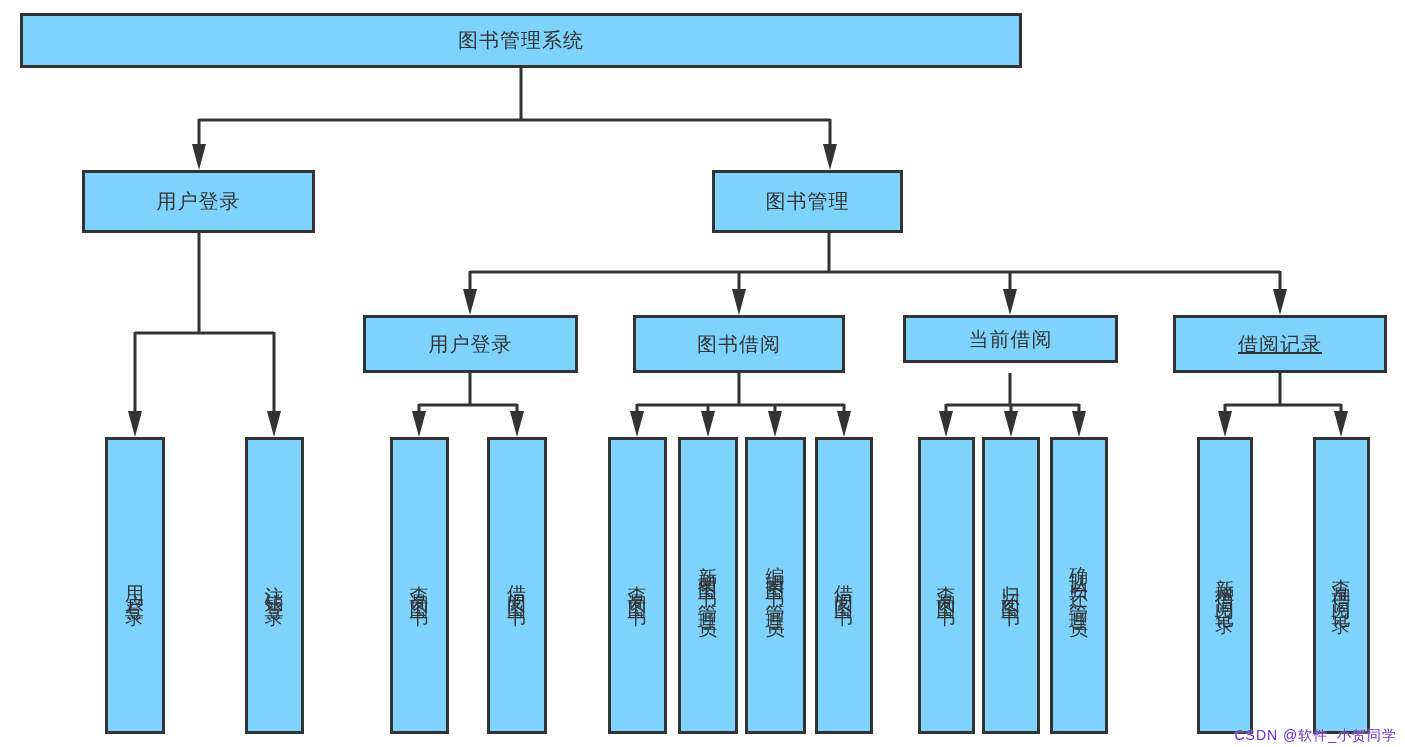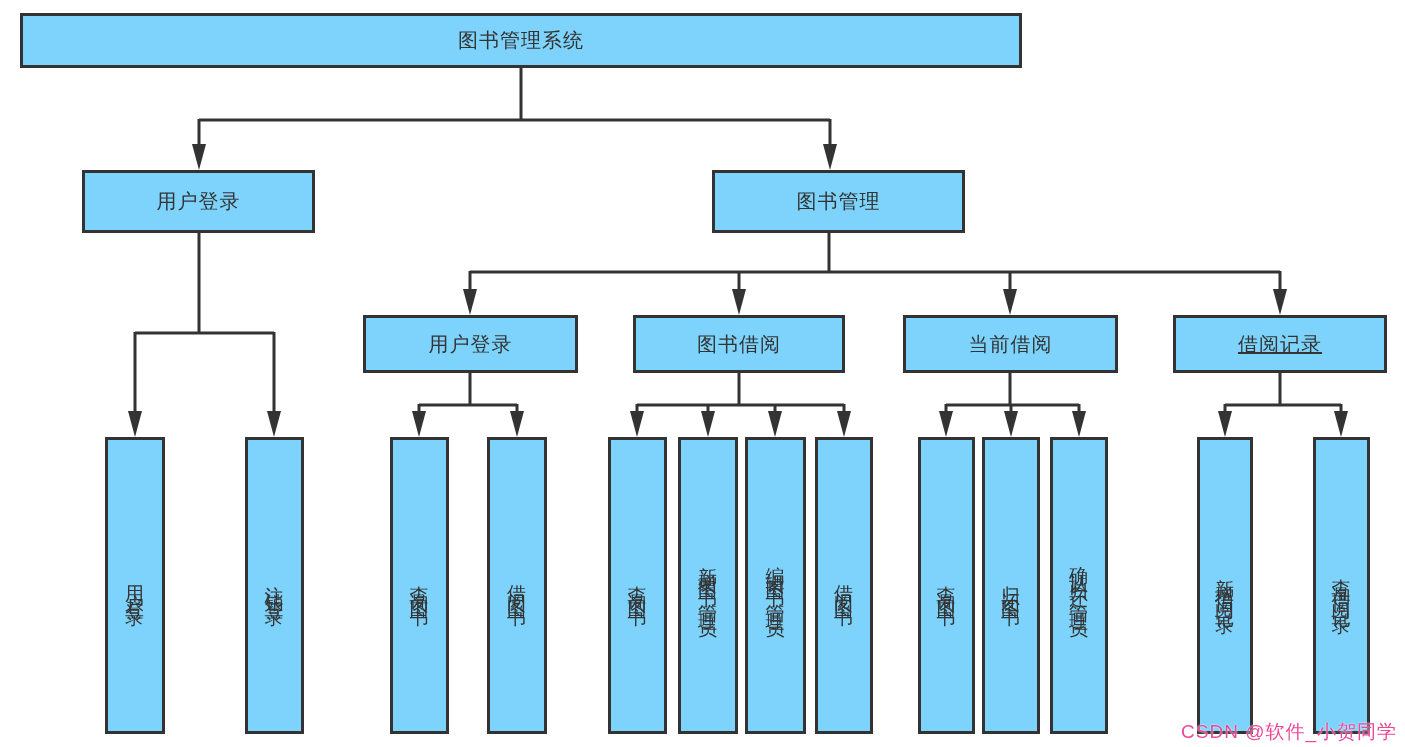--- a/index.html
+++ b/index.html
@@ -35,22 +35,22 @@
     text-orientation: mixed;
     font-size: 19px;
     letter-spacing: 0.40em;
     line-height: 1;
     white-space: nowrap;
   }
   .watermark {
     position: absolute;
     right: 8px;
     bottom: 2px;
-    font-size: 19px;
-    color: #ec4899;
+    font-size: 14px;
+    color: #6d28d9;
     z-index: 3;
     letter-spacing: 1px;
     text-shadow: 0 0 2px #ffffff;
   }
 </style>
 </head>
 <body>
 
 <div class="canvas">
 
@@ -94,31 +94,31 @@
     </g>
   </svg>
 
   <div class="node" style="left:20px; top:13px; width:1002px; height:55px;">
     <span>图书管理系统</span>
   </div>
 
   <div class="node" style="left:82px; top:170px; width:233px; height:63px;">
     <span>用户登录</span>
   </div>
-  <div class="node" style="left:712px; top:170px; width:253px; height:63px;">
+  <div class="node" style="left:712px; top:170px; width:191px; height:63px;">
     <span>图书管理</span>
   </div>
 
   <div class="node" style="left:363px; top:315px; width:215px; height:58px;">
     <span>用户登录</span>
   </div>
   <div class="node" style="left:633px; top:315px; width:212px; height:58px;">
     <span>图书借阅</span>
   </div>
-  <div class="node" style="left:903px; top:315px; width:215px; height:58px;">
+  <div class="node" style="left:903px; top:315px; width:215px; height:48px;">
     <span>当前借阅</span>
   </div>
   <div class="node" style="left:1173px; top:315px; width:214px; height:58px;text-decoration:underline;">
     <span>借阅记录</span>
   </div>
 
   <div class="node vnode" style="left:105px; top:437px; width:60px; height:297px;">
     <span>用户登录</span>
   </div>
   <div class="node vnode" style="left:245px; top:437px; width:59px; height:297px;">

